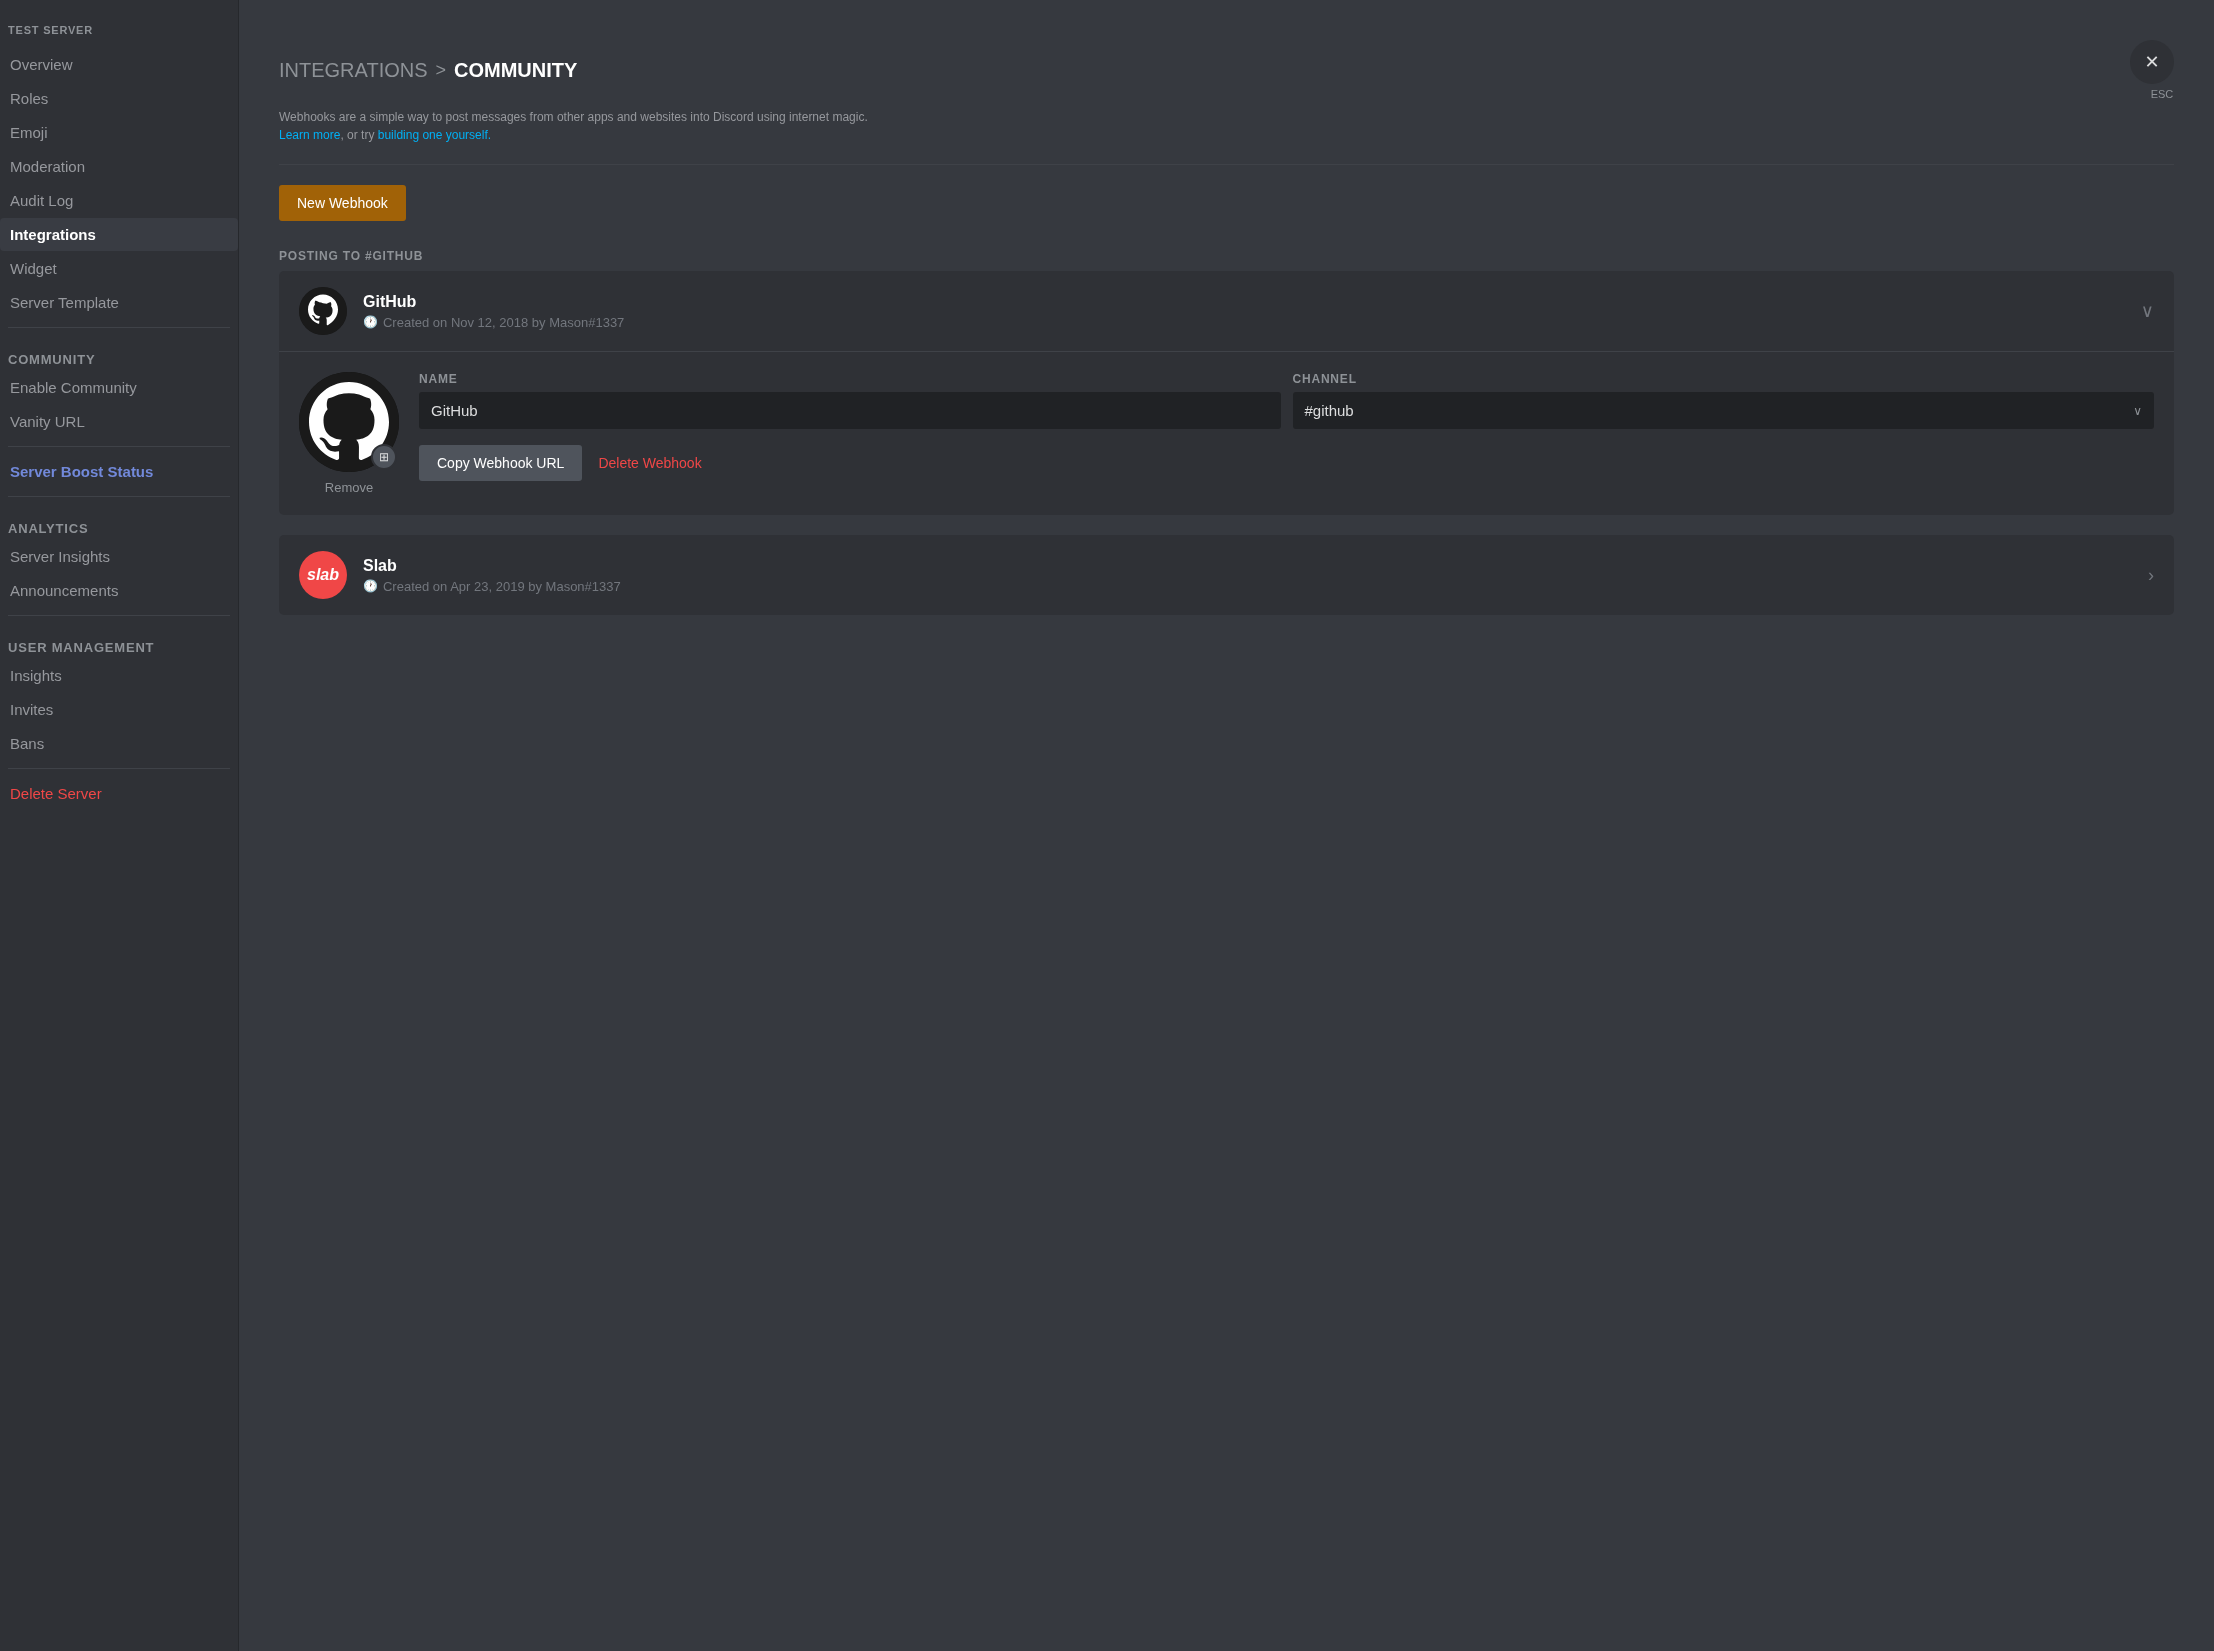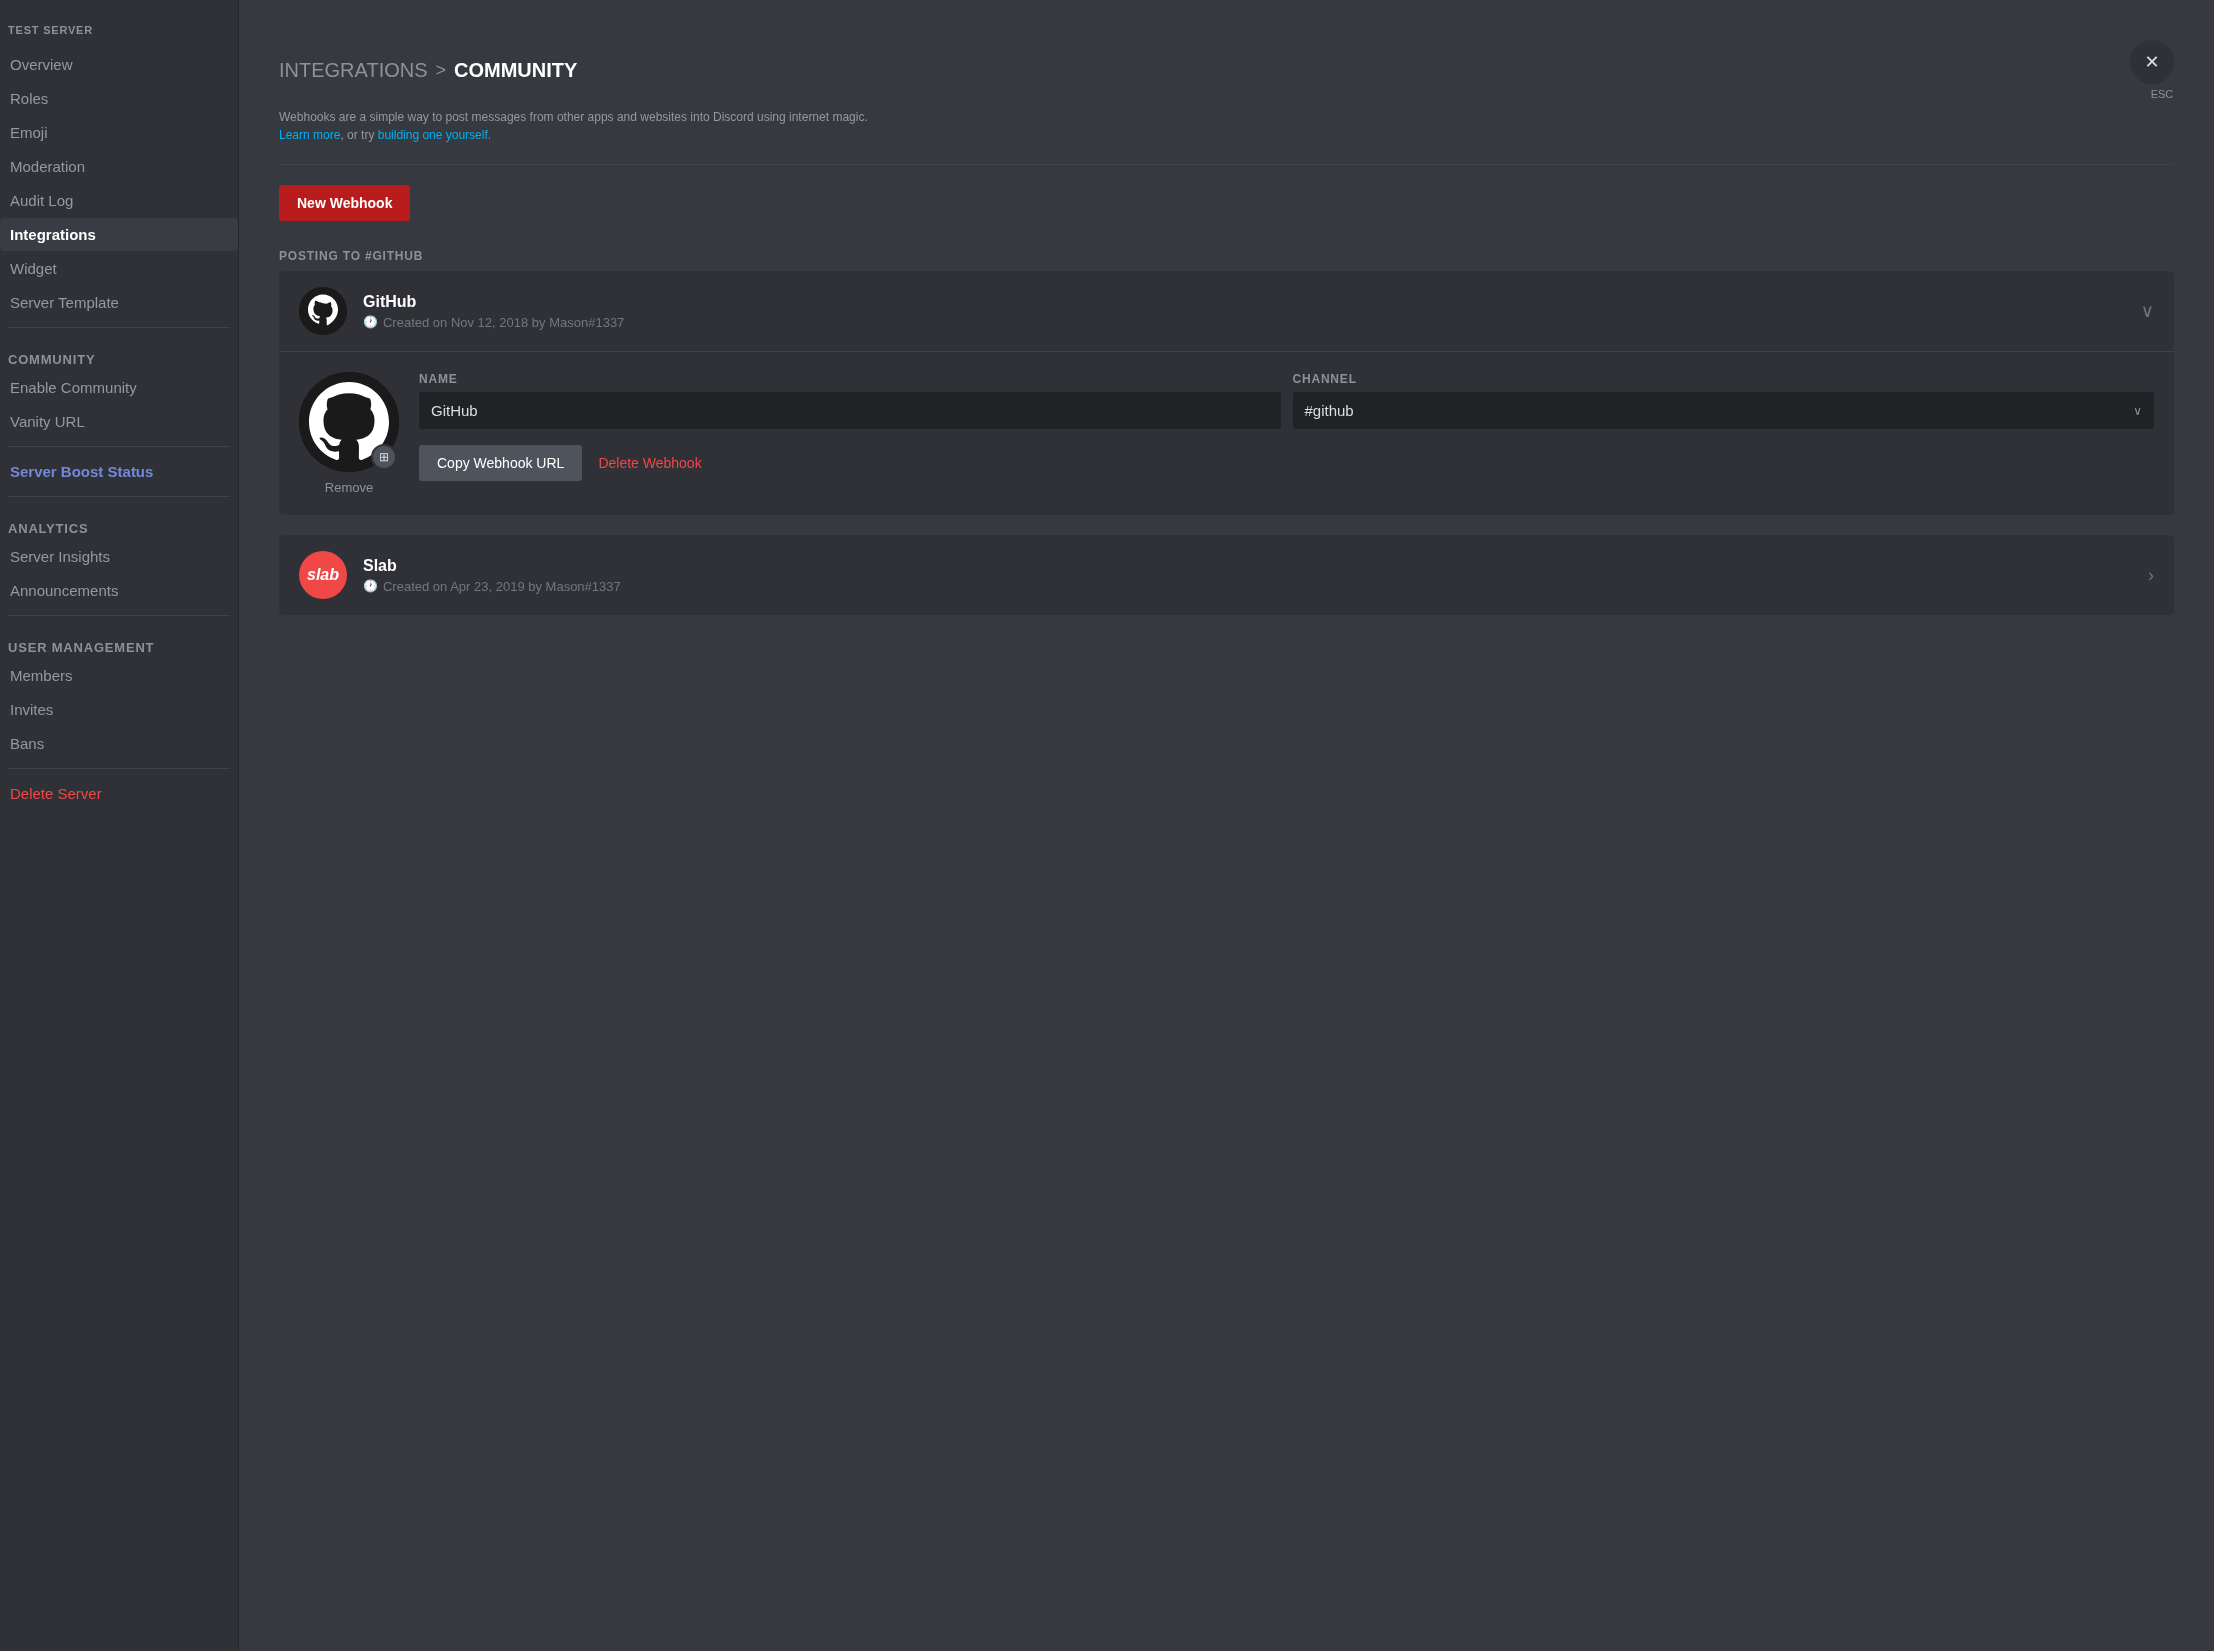--- a/index.html
+++ b/index.html
@@ -154,27 +154,27 @@
     }
 
     .section-divider {
       border: none;
       border-top: 1px solid #3f4248;
       margin: 20px 0;
     }
 
     
     .new-webhook-btn {
-      background: #b91c1c;
+      background: #a16207;
       color: #ffffff;
       border: none;
       border-radius: 3px;
       padding: 10px 18px;
       font-size: 14px;
-      font-weight: 700;
+      font-weight: 400;
       cursor: pointer;
       margin-bottom: 28px;
     }
 
     
     .posting-to-label {
       color: #8e9297;
       font-size: 12px;
       font-weight: 700;
       letter-spacing: 0.8px;
@@ -470,21 +470,21 @@
 
   <hr class="sidebar-divider">
 
   <div class="sidebar-section-header">ANALYTICS</div>
   <a class="sidebar-item">Server Insights</a>
   <a class="sidebar-item">Announcements</a>
 
   <hr class="sidebar-divider">
 
   <div class="sidebar-section-header">USER MANAGEMENT</div>
-  <a class="sidebar-item">Members</a>
+  <a class="sidebar-item">Insights</a>
   <a class="sidebar-item">Invites</a>
   <a class="sidebar-item">Bans</a>
 
   <hr class="sidebar-divider">
 
   <a class="sidebar-item red">Delete Server</a>
 </div>
 
 <div class="main-content">
 

